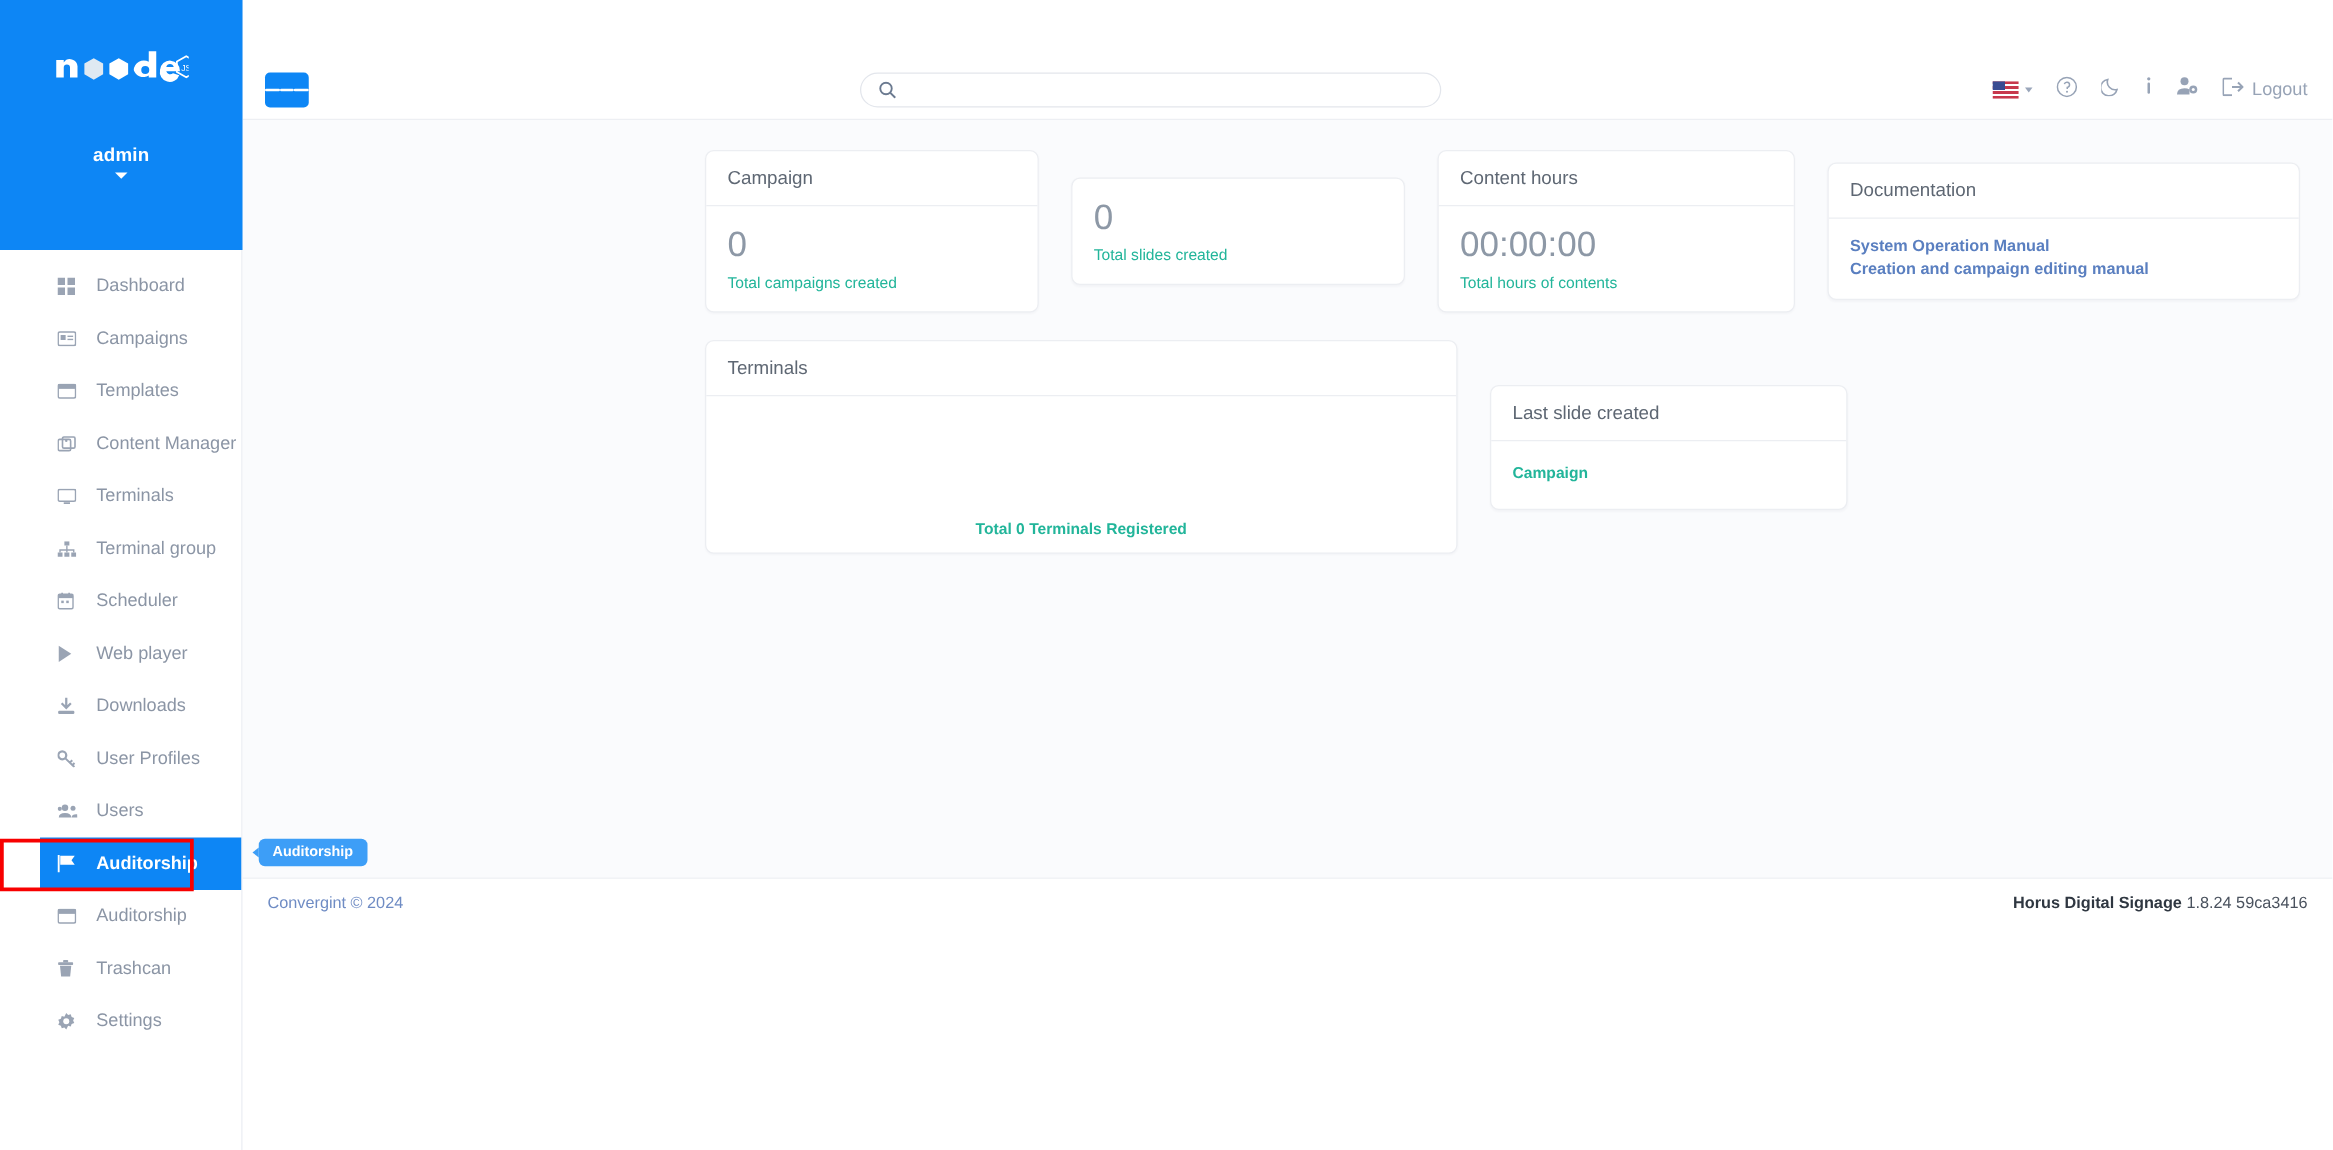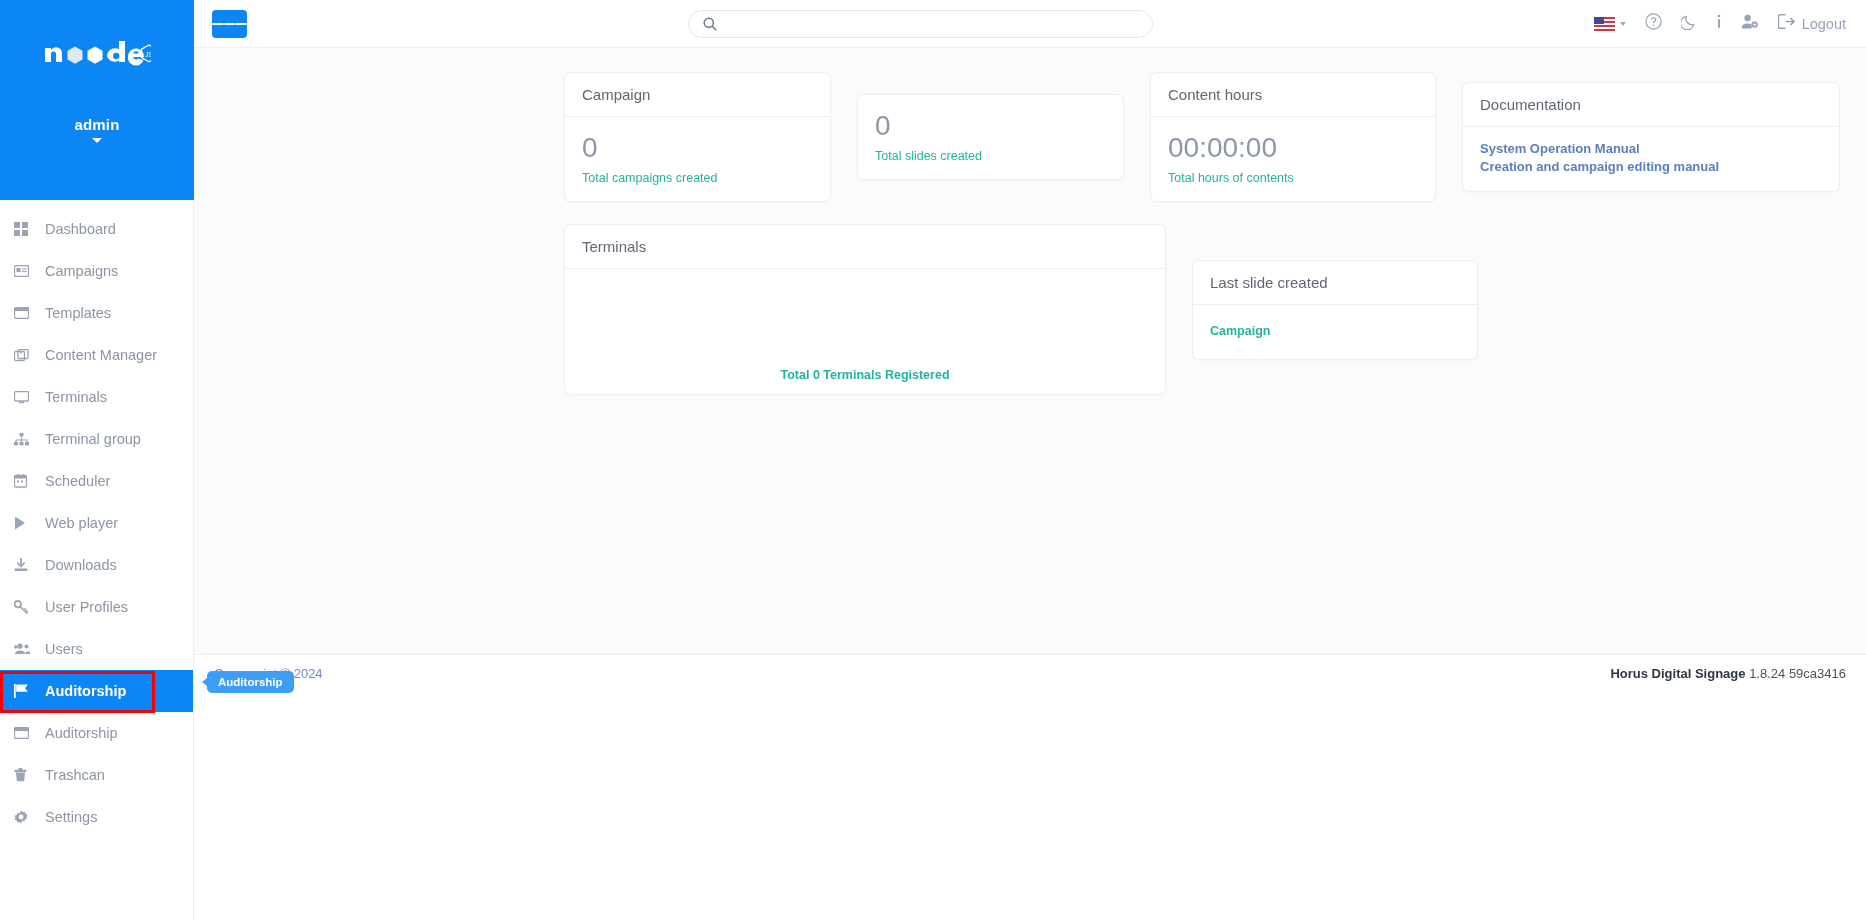--- a/index.html
+++ b/index.html
@@ -39,21 +39,21 @@
     margin-top: 42px;
     letter-spacing: .2px;
   }
   .brand-caret {
     margin-top: 5px;
     width: 0; height: 0;
     border-left: 5px solid transparent;
     border-right: 5px solid transparent;
     border-top: 5px solid #ffffff;
   }
-  .nav { padding-top: 8px; }
+  .nav { padding-top: 8px; padding-left: 32px; }
   .nav-item {
     display: flex;
     align-items: center;
     height: 42px;
     padding-left: 14px;
     color: #8b95a5;
     font-size: 14.5px;
     cursor: pointer;
     position: relative;
   }
@@ -116,20 +116,21 @@
   }
 
   
   .main {
     flex: 1 1 auto;
     height: 692px;
     display: flex;
     flex-direction: column;
     background: #fafbfd;
     min-width: 0;
+    margin-top: 48px;
   }
   .topbar {
     height: 48px;
     flex: 0 0 48px;
     background: #ffffff;
     border-bottom: 1px solid #edeff3;
     display: flex;
     align-items: center;
     padding: 0 20px 0 18px;
   }

